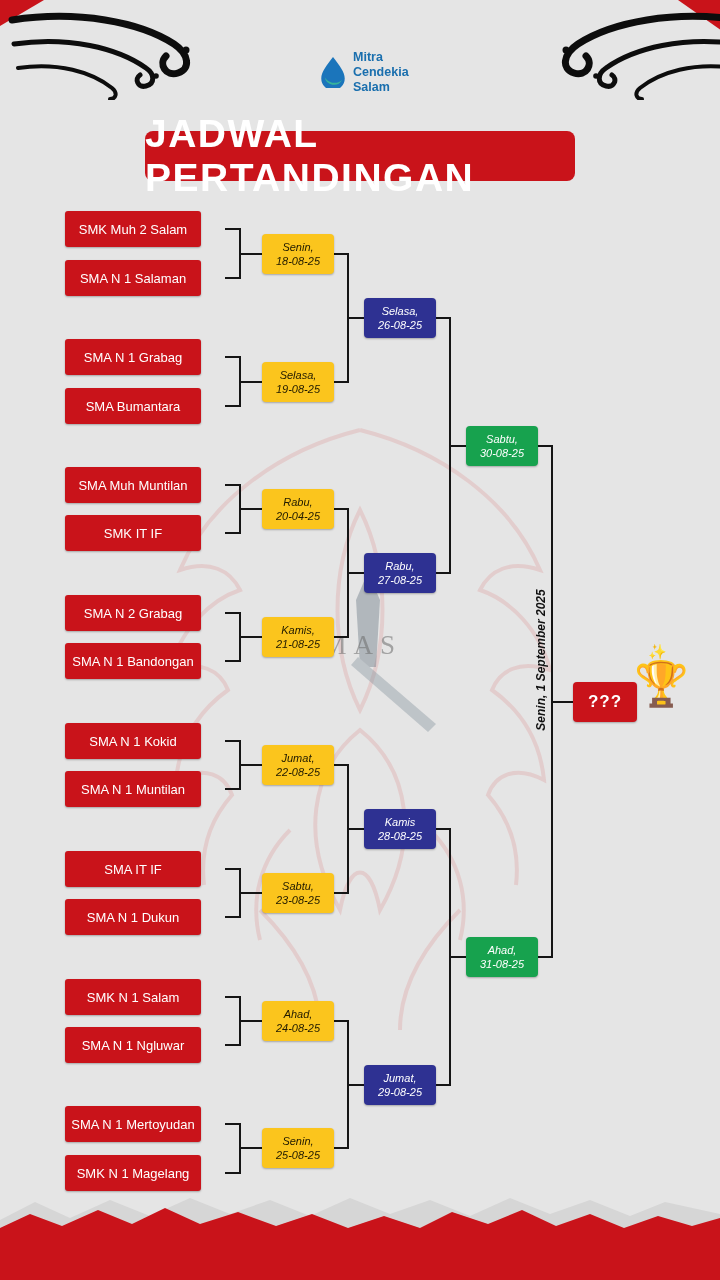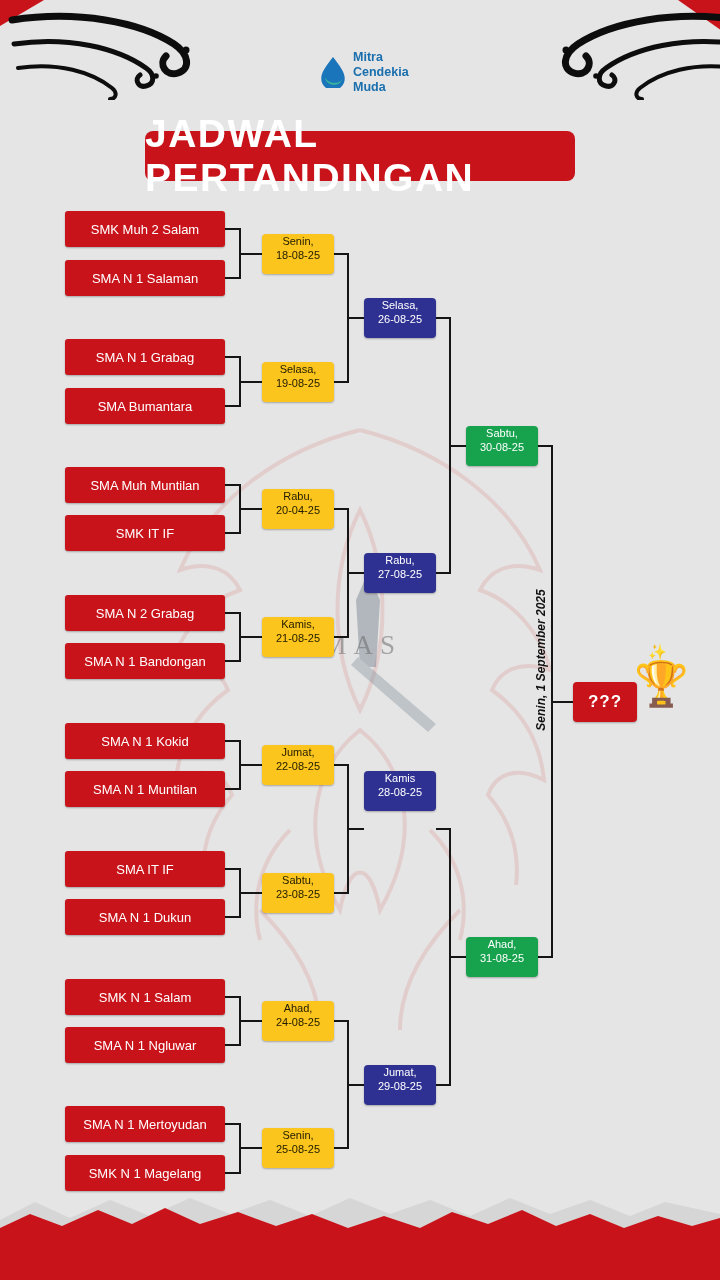--- a/index.html
+++ b/index.html
@@ -32,25 +32,25 @@
   
   .watermark{position:absolute;left:110px;top:390px;width:500px;height:640px;opacity:.15;}
   .wm-monument{position:absolute;left:338px;top:572px;width:110px;height:175px;opacity:.42;}
   .wm-text{position:absolute;left:296px;top:630px;font-family:"Liberation Serif",serif;
            font-size:27px;letter-spacing:7px;color:#6d6d6d;opacity:.55;}
 
   
   .lines{position:absolute;left:0;top:0;width:720px;height:1280px;}
 
   
-  .team{position:absolute;left:65px;width:160px;height:36px;background:var(--red);color:#fff;
+  .team{position:absolute;left:65px;width:136px;height:36px;background:var(--red);color:#fff;
         display:flex;align-items:center;justify-content:center;font-size:13px;border-radius:3px;
         box-shadow:0 1px 2px rgba(0,0,0,.28);}
   .slot{position:absolute;width:72px;height:40px;border-radius:4px;display:flex;flex-direction:column;
-        align-items:center;font-size:11px;line-height:1.3;
+        align-items:center;justify-content:center;font-size:11px;font-style:italic;line-height:1.3;
         box-shadow:0 1px 2px rgba(0,0,0,.28);}
   .slot.r1{left:262px;background:var(--yellow);color:#201a00;}
   .slot.r2{left:364px;background:var(--blue);color:#fff;}
   .slot.r3{left:466px;background:var(--green);color:#fff;}
 
   .final-box{position:absolute;left:573px;top:682px;width:64px;height:40px;background:var(--red);
              color:#fff;display:flex;align-items:center;justify-content:center;font-weight:bold;
              font-size:17px;letter-spacing:1px;border-radius:4px;box-shadow:0 1px 2px rgba(0,0,0,.28);}
   .final-label{position:absolute;left:434px;top:650px;width:220px;height:20px;transform:rotate(-90deg);
                text-align:center;font-size:12px;font-style:italic;font-weight:bold;color:#111;}
@@ -88,21 +88,21 @@
   </svg>
 
   <div class="logo">
     <svg class="logo-mark" viewBox="0 0 24 30">
       <path d="M12 1 C18 9 23 15 23 21 A11 11 0 0 1 1 21 C1 15 6 9 12 1 Z" fill="#1b75bb"></path>
       <path d="M5 21 C9 26 16 26.5 20.5 22.5 A8.8 8.8 0 0 1 4.2 20 Z" fill="#36b39a"></path>
     </svg>
     <div class="logo-text">
       <div>Mitra</div>
       <div>Cendekia</div>
-      <div>Muda</div>
+      <div>Salam</div>
     </div>
   </div>
 
   <div class="banner">
     <span>JADWAL PERTANDINGAN</span>
   </div>
 
   <svg class="watermark" viewBox="0 0 500 640">
     <g fill="none" stroke="#d64949" stroke-width="4">
       <path d="M250 40 C330 60 400 110 430 180 C400 170 380 180 370 200 C400 210 430 240 440 280 C410 270 390 280 382 300 C410 320 430 350 434 390 C405 375 385 385 378 405 C400 430 410 460 406 495"></path>
@@ -222,21 +222,21 @@
     </div>
 
   <div class="slot r2" style="top:298px">
       <div>Selasa,</div>
       <div>26-08-25</div>
     </div>
   <div class="slot r2" style="top:553px">
       <div>Rabu,</div>
       <div>27-08-25</div>
     </div>
-  <div class="slot r2" style="top:771px">
+  <div class="slot r2" style="top:809px">
       <div>Kamis</div>
       <div>28-08-25</div>
     </div>
   <div class="slot r2" style="top:1065px">
       <div>Jumat,</div>
       <div>29-08-25</div>
     </div>
 
   <div class="slot r3" style="top:426px">
       <div>Sabtu,</div>

